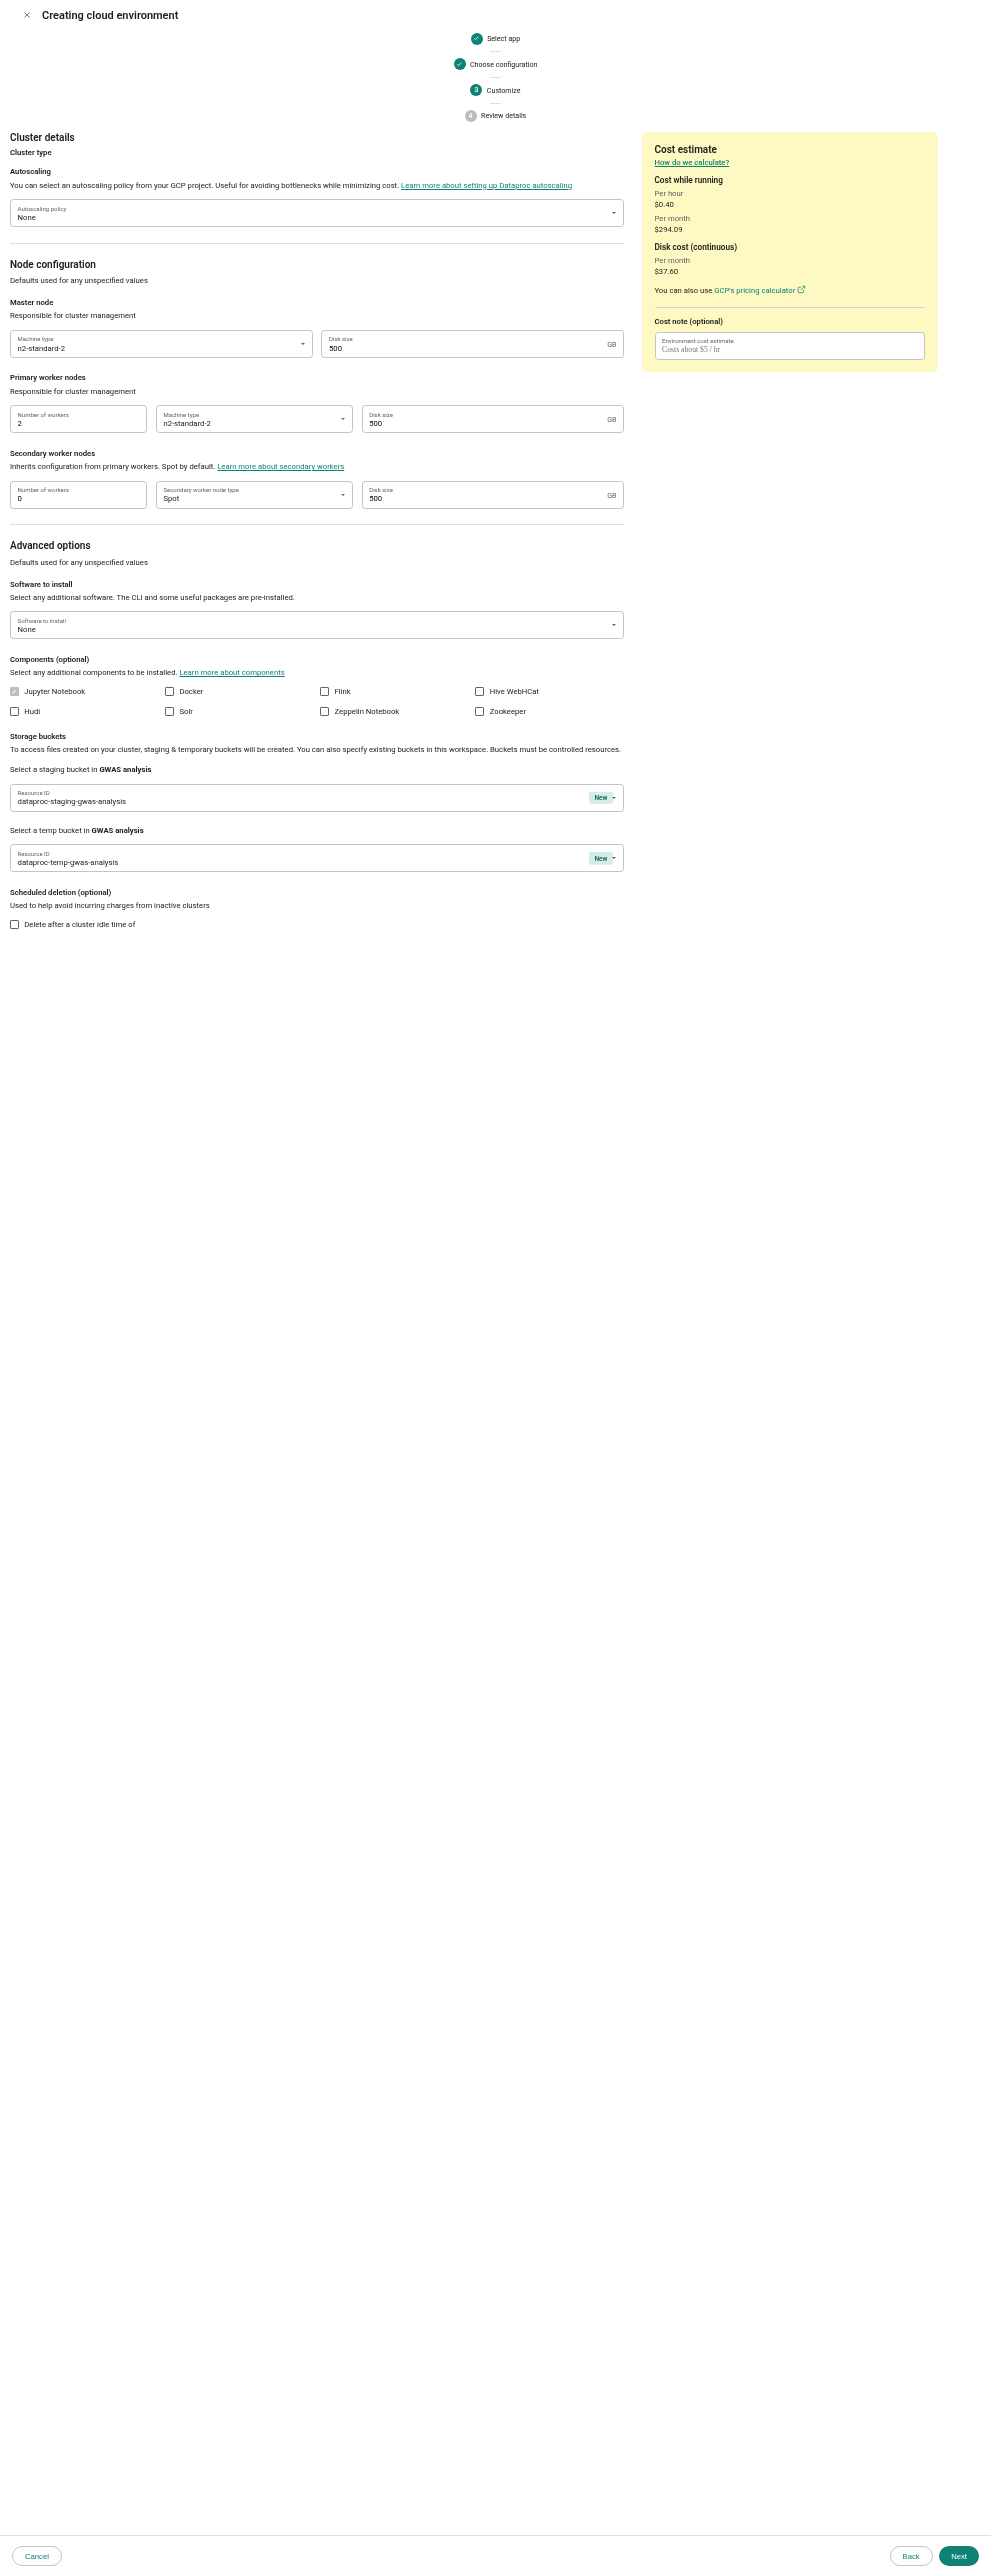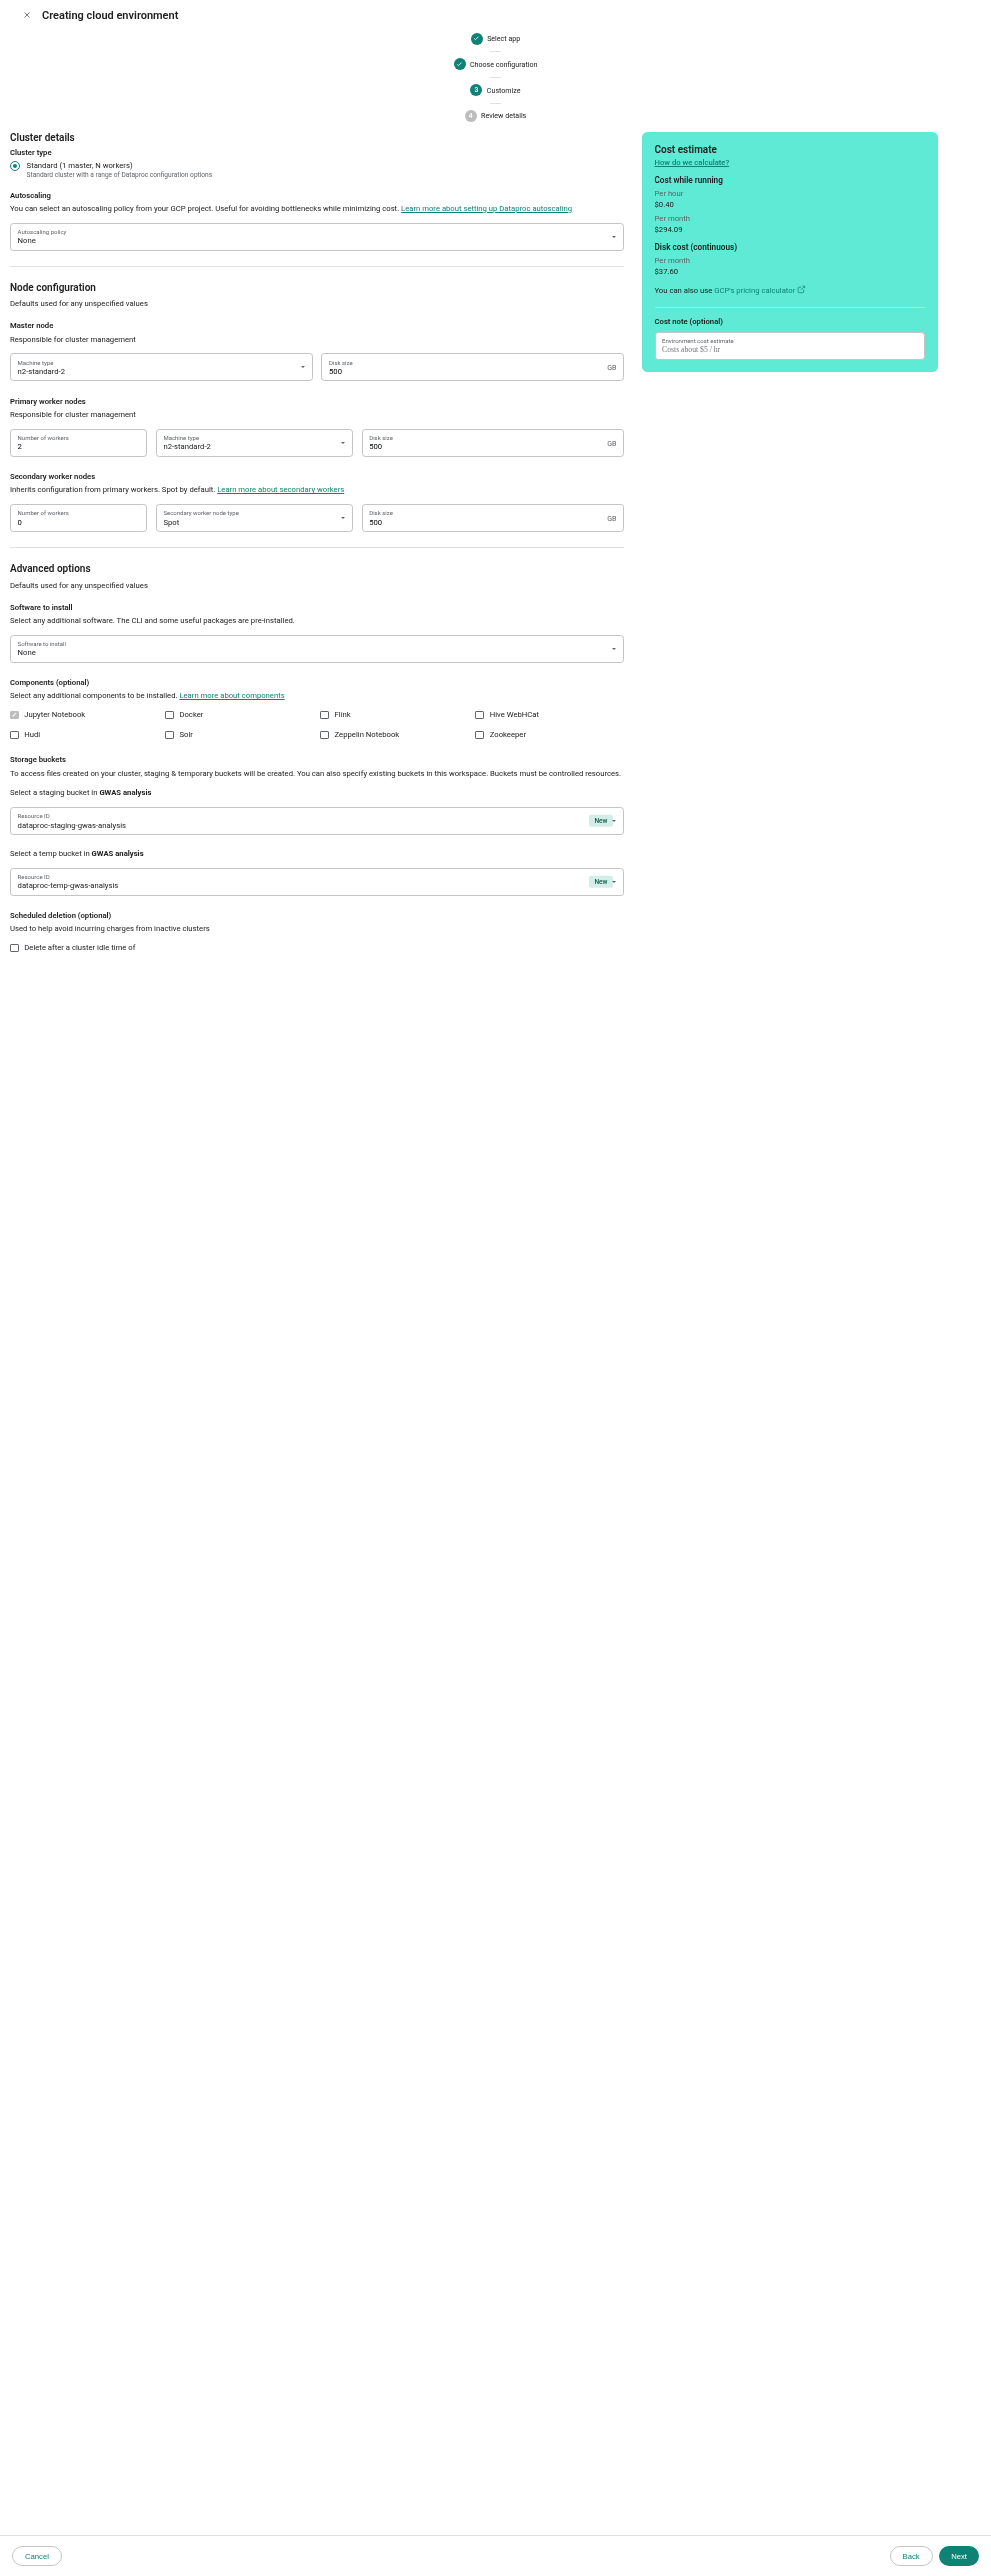--- a/index.html
+++ b/index.html
@@ -199,21 +199,21 @@
   justify-content: center;
   margin-top: 0.5px;
 }
 .checkbox-box.checked { background: #bdbdbd; border-color: #bdbdbd; }
 .checkbox-box.checked::after {
   content: "✓"; color: #fff; font-size: 6.6px; font-weight: 700;
 }
 .checkbox-label { font-size: 7.7px; line-height: 1.3; }
 
 .cost-card {
-  background: #5eead4;
+  background: #fef9c3;
   border-radius: 5.5px;
   padding: 12px 13px;
 }
 .cost-title { font-size: 10px; font-weight: 600; margin-bottom: 3.3px; }
 .cost-link { color: #0d8275; text-decoration: underline; font-size: 7.7px; cursor: pointer; font-weight: 500; }
 .cost-row-label { font-size: 7.7px; color: #5f6368; margin-top: 4.4px; }
 .cost-row-val { font-size: 7.7px; margin-top: 2.2px; }
 .cost-sub { font-size: 8.2px; font-weight: 600; margin-top: 7.7px; }
 .cost-divider { height: 0.5px; background: #d0d6d3; margin: 10px 0; }
 .cost-note-label { font-size: 7.7px; font-weight: 600; margin-bottom: 5.5px; }
@@ -303,27 +303,20 @@
   </div>
 </div>
 
 <div class="main-wrap">
   <div class="main-left">
 
     <h2 class="section-title">Cluster details</h2>
 
     <div class="subheading">Cluster type</div>
     <div class="radio-group">
-      <div class="radio-item">
-        <div class="radio-outer selected"></div>
-        <div class="radio-text">
-          <div>Standard (1 master, N workers)</div>
-          <div class="helper">Standard cluster with a range of Dataproc configuration options</div>
-        </div>
-      </div>
     </div>
 
     <div class="block">
       <div class="subheading">Autoscaling</div>
       <p class="subdesc">
         <span>You can select an autoscaling policy from your GCP project. Useful for avoiding bottlenecks while minimizing cost. </span><a class="link">Learn more about setting up Dataproc autoscaling</a>
       </p>
       <div class="field">
         <div class="field-label">Autoscaling policy</div>
         <div class="field-value">None</div>

